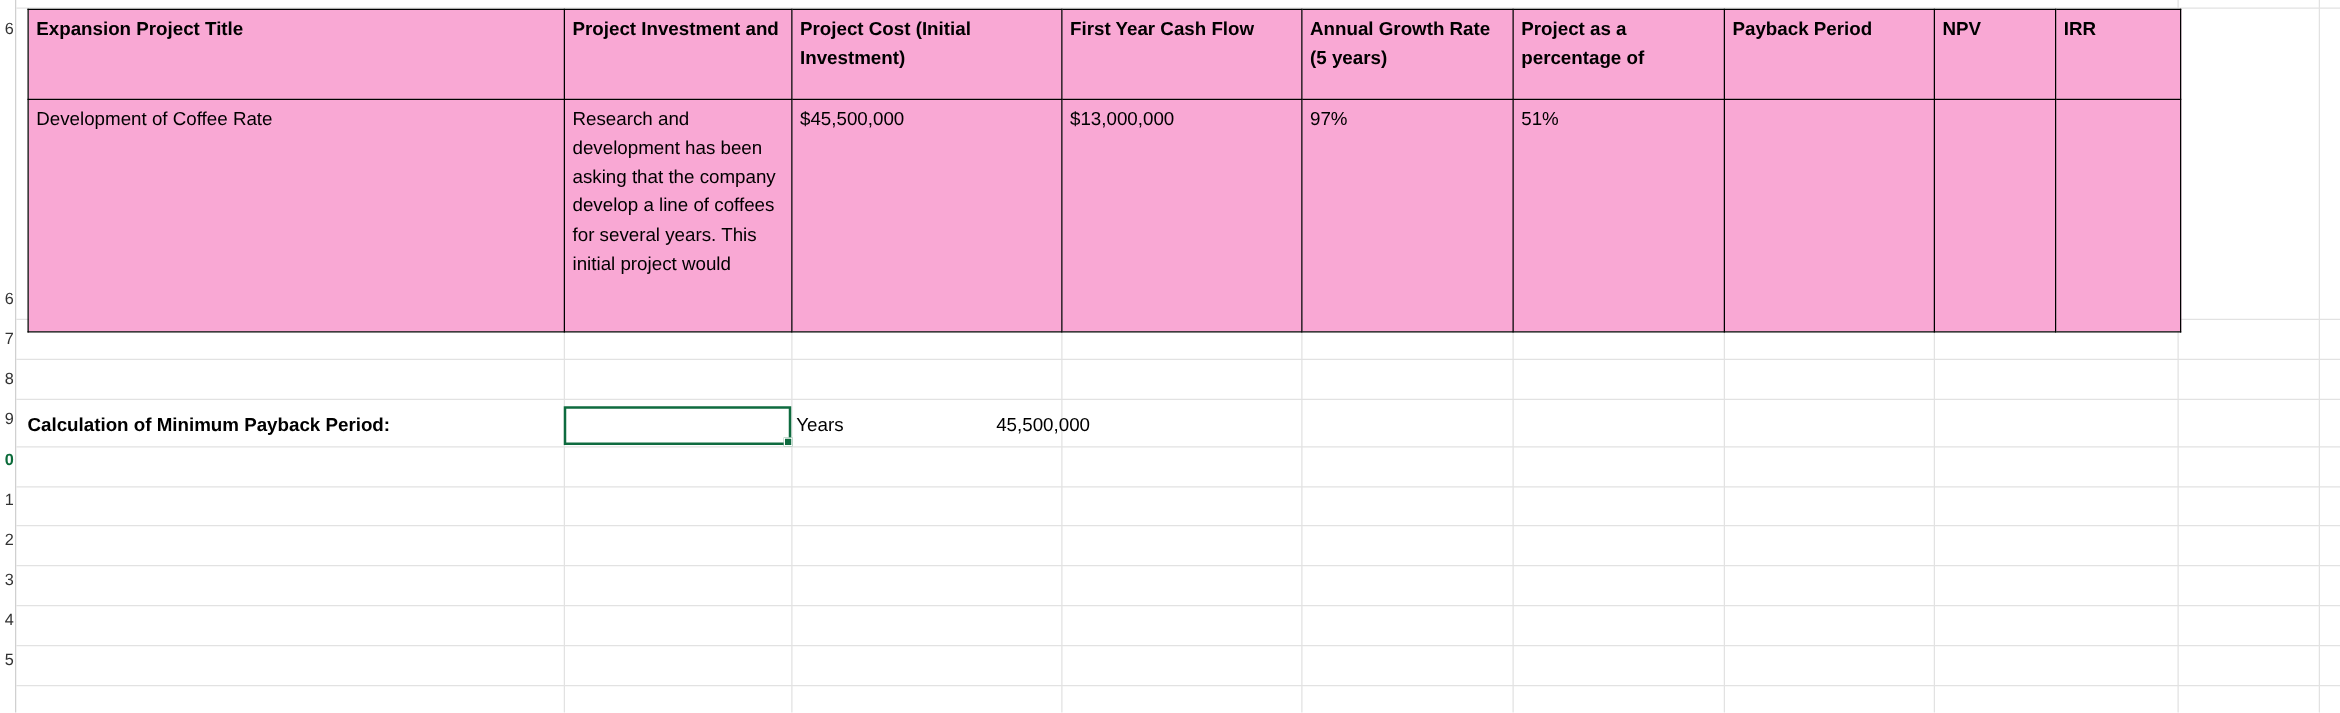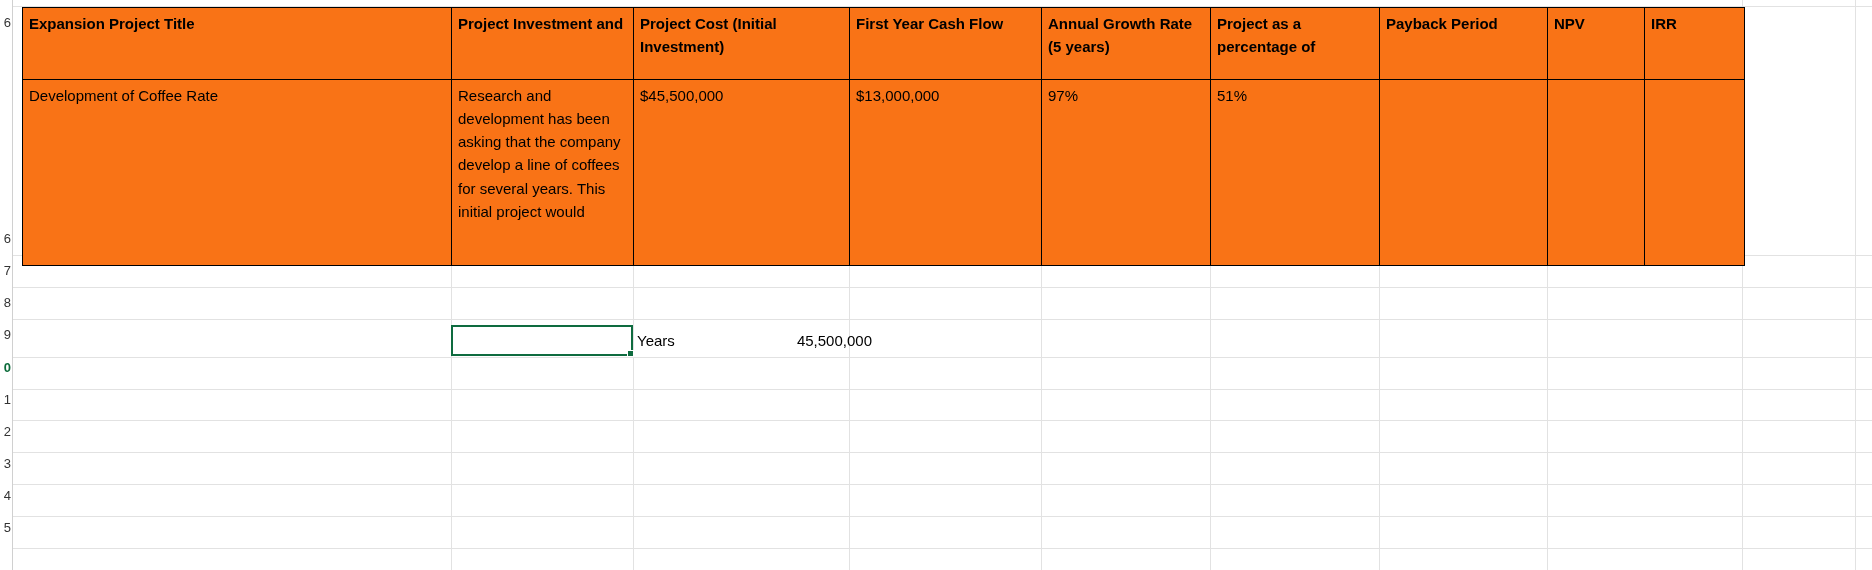--- a/index.html
+++ b/index.html
@@ -73,21 +73,21 @@
     table-layout: fixed;
     background: transparent;
   }
   .tbl td {
     border: 1px solid #000000;
     vertical-align: top;
     padding: 4px 6px 20px 6px;
     box-sizing: border-box;
     line-height: 1.55;
     font-size: 15px;
-    background: #f97316;
+    background: #f9a8d4;
   }
   .tbl td.hdr {
     font-weight: bold;
     height: 56px;
   }
   .tbl td.num {
     text-align: left;
   }
   .tbl td.body {
     height: 186px;
@@ -193,20 +193,21 @@
       <td class="body num">$13,000,000</td>
       <td class="body num">97%</td>
       <td class="body num">51%</td>
       <td class="body"></td>
       <td class="body"></td>
       <td class="body"></td>
     </tr>
   </tbody>
     </table>
 
+  <div class="cell bold" style="left:22px; top:331px; width:350px;">Calculation of Minimum Payback Period:</div>
 
   <div class="active-cell" style="left:451px; top:325px; width:182px; height:31px;">
     <span style="display:block; padding:3px 5px; font-size:15px; line-height:20px;"></span>
     <span class="fill-handle"></span>
   </div>
 
   <div class="cell" style="left:637px; top:331px; width:180px;">Years</div>
 
   <div class="cell right" style="left:660px; top:331px; width:212px;">45,500,000</div>
 

